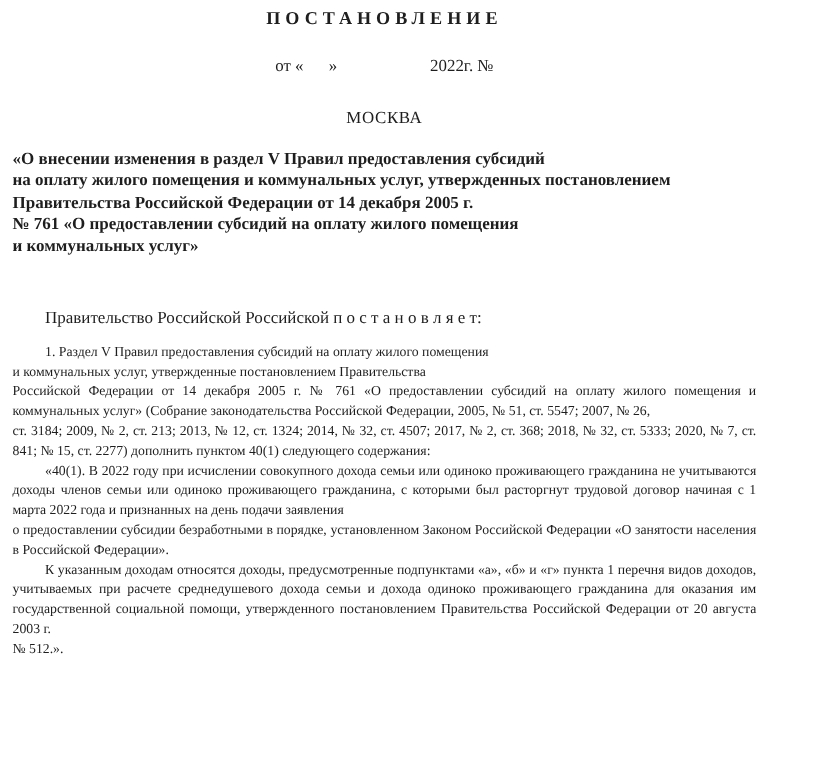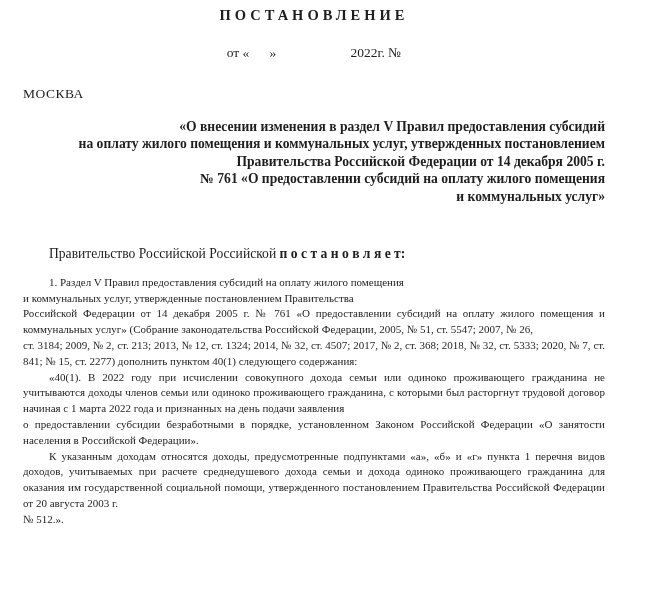--- a/index.html
+++ b/index.html
@@ -8,60 +8,60 @@
     background: #ffffff;
   }
   .page {
     position: relative;
     width: 630px;
     height: 609px;
     box-sizing: border-box;
     background: #ffffff;
     color: #1e1e1e;
     font-family: "Liberation Serif", "DejaVu Serif", serif;
-    padding: 6px 25px 0 23px;
+    padding: 6px 25px 0 10px;
     overflow: hidden;
   }
   .doc-heading {
     text-align: center;
     font-weight: bold;
     font-size: 14.5px;
     letter-spacing: 4px;
     line-height: 18px;
   }
   .date-line {
     text-align: center;
     white-space: pre;
     font-size: 13.5px;
     line-height: 15px;
     margin-top: 21px;
   }
   .city-line {
-    text-align: left;
+    text-align: center;
     font-size: 13.5px;
     line-height: 15px;
     margin-top: 26px;
     letter-spacing: 0.5px;
   }
   .doc-title {
-    text-align: right;
+    text-align: left;
     font-weight: bold;
     font-size: 13.6px;
     line-height: 17.4px;
     white-space: pre-line;
     margin-top: 17px;
   }
   .preamble {
     margin: 41px 0 0 0;
     font-size: 13.6px;
     line-height: 15.8px;
     text-indent: 26px;
   }
   .decree-word {
-    font-weight: bold;
+    font-weight: normal;
   }
   .body-par {
     margin: 0;
     font-size: 11px;
     line-height: 15.8px;
     text-align: justify;
     text-indent: 26px;
     white-space: pre-wrap;
   }
   .body-par.first {

